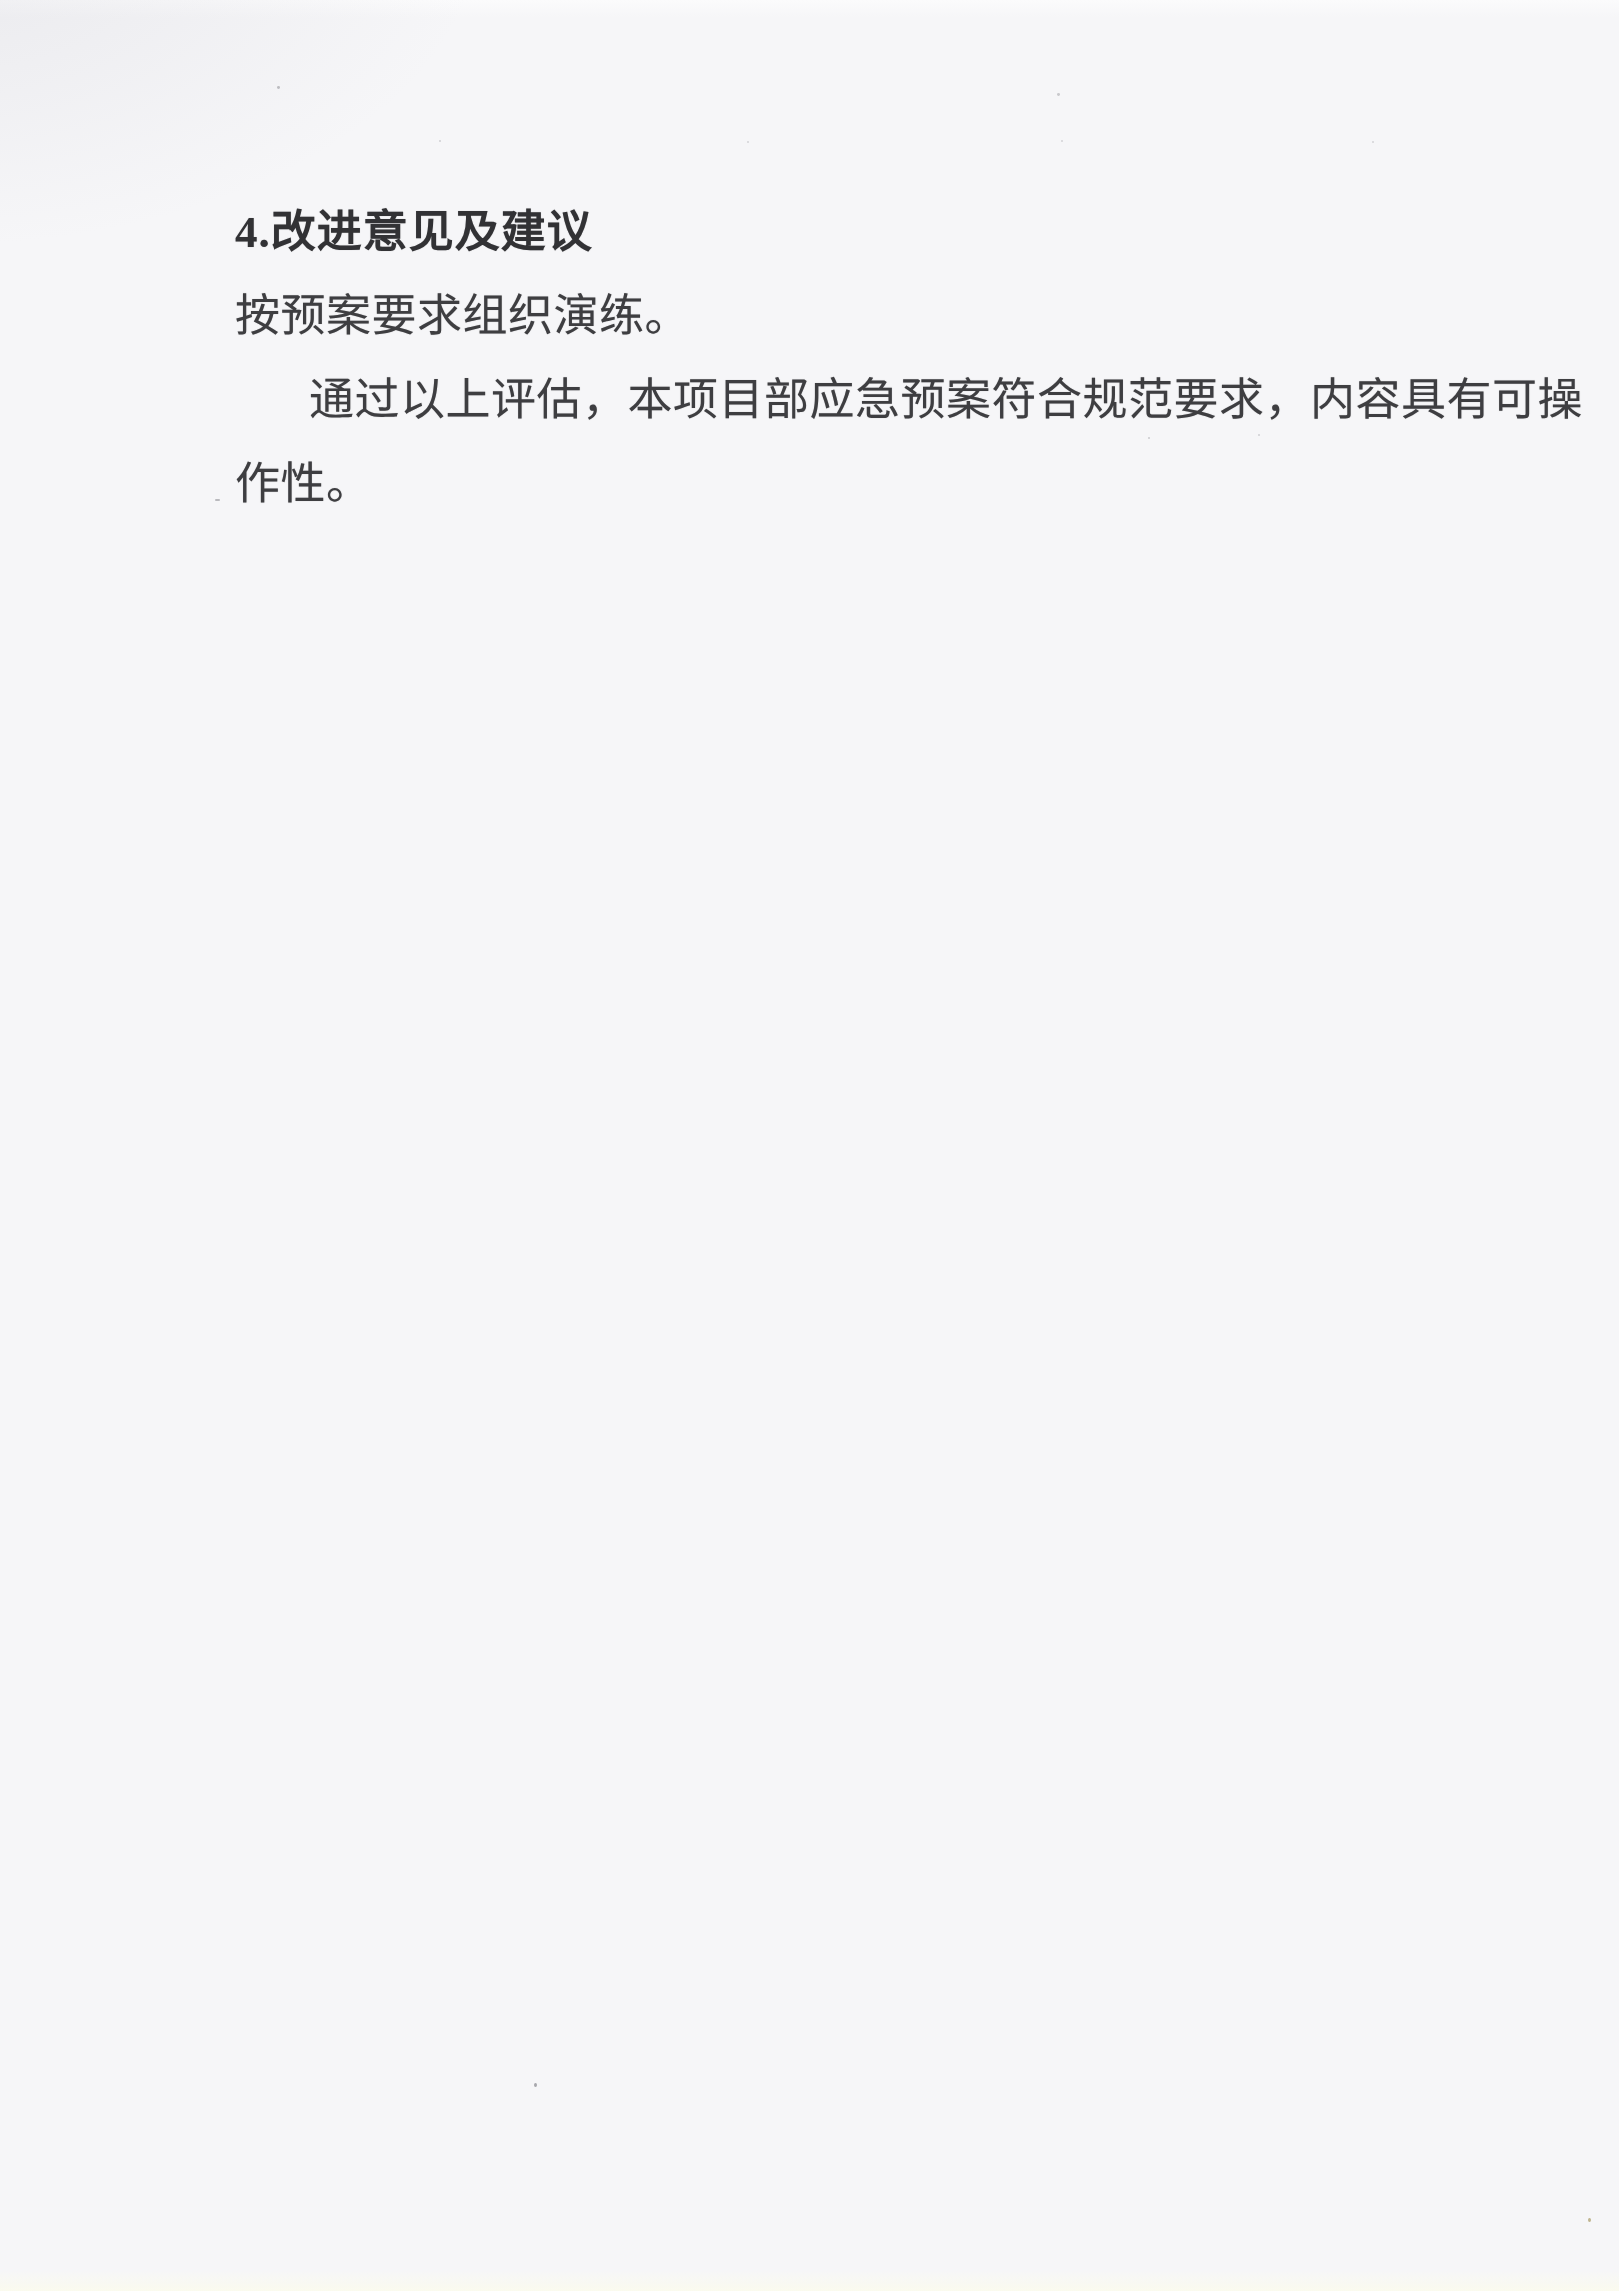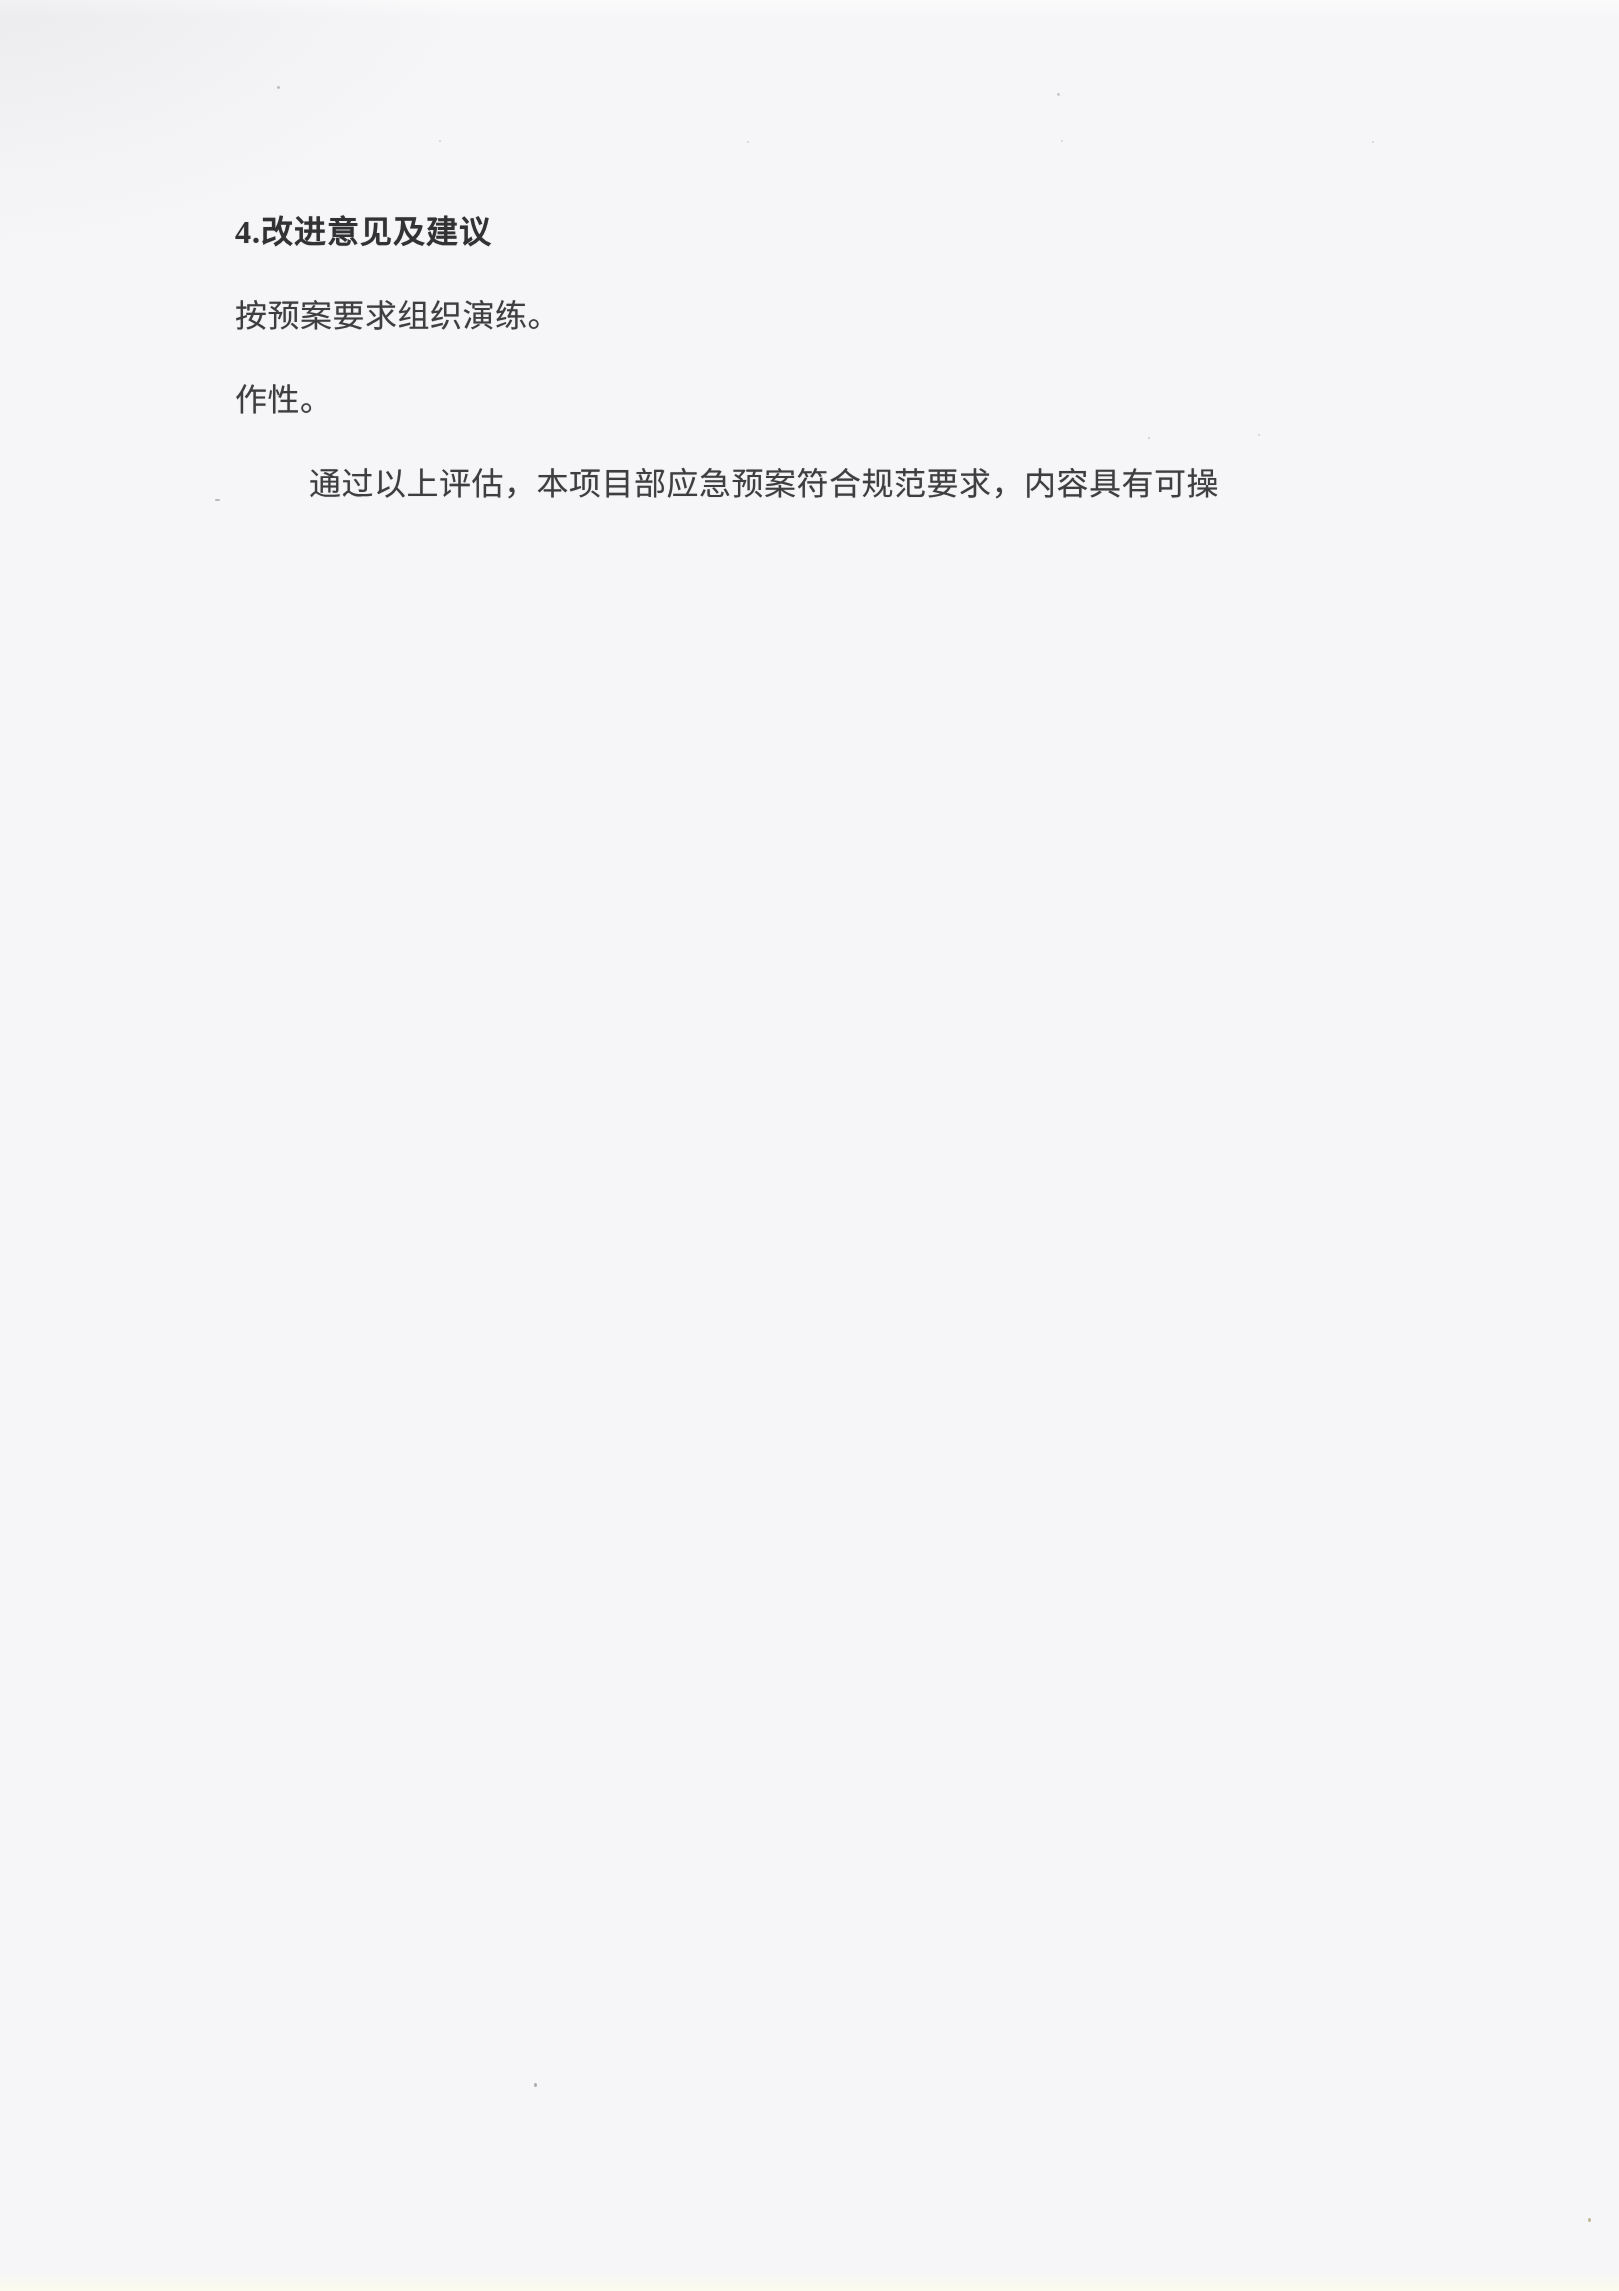--- a/index.html
+++ b/index.html
@@ -19,21 +19,21 @@
       linear-gradient(180deg, #fbfbfc 0px, rgba(246,246,248,0) 17.6px),
       linear-gradient(0deg, #fbfbee 0px, rgba(246,246,248,0) 21.6px);
     font-family: "Liberation Serif", "DejaVu Serif", serif;
     color: var(--ink, #3e3e41);
   }
   .content {
     position: absolute;
     left: 235px;
     top: 190px;
     width: 1147px;
-    font-size: 32px;
+    font-size: 45px;
     line-height: 84px;
     letter-spacing: 0.5px;
     text-shadow: 0 0 1px rgba(62,62,66,0.35);
   }
   .line {
     white-space: nowrap;
     height: 84px;
   }
   .heading {
     font-weight: 700;
@@ -59,23 +59,23 @@
 
   <div class="content">
 
     <div class="line heading">4.改进意见及建议</div>
 
 
     <div class="line">按预案要求组织演练。</div>
 
 
 
+    <div class="line indent">通过以上评估，本项目部应急预案符合规范要求，内容具有可操</div>
+
     <div class="line">作性。</div>
-
-    <div class="line indent">通过以上评估，本项目部应急预案符合规范要求，内容具有可操</div>
 
   </div>
 
   <div class="speck" style="left:277px; top:86px;  width:2.9px; height:2.9px; opacity:.32;"></div>
   <div class="speck" style="left:1057px; top:93px; width:2.9px; height:2.9px; opacity:.26;"></div>
   <div class="speck" style="left:439px; top:140px; width:2px; height:2px; opacity:.22;"></div>
   <div class="speck" style="left:747px; top:141px; width:2px; height:2px; opacity:.20;"></div>
   <div class="speck" style="left:1061px; top:140px; width:2px; height:2px; opacity:.20;"></div>
   <div class="speck" style="left:1372px; top:141px; width:2px; height:2px; opacity:.20;"></div>
   <div class="speck" style="left:215px; top:499px; width:4.9px; height:2px; border-radius:2px; opacity:.35;"></div>

